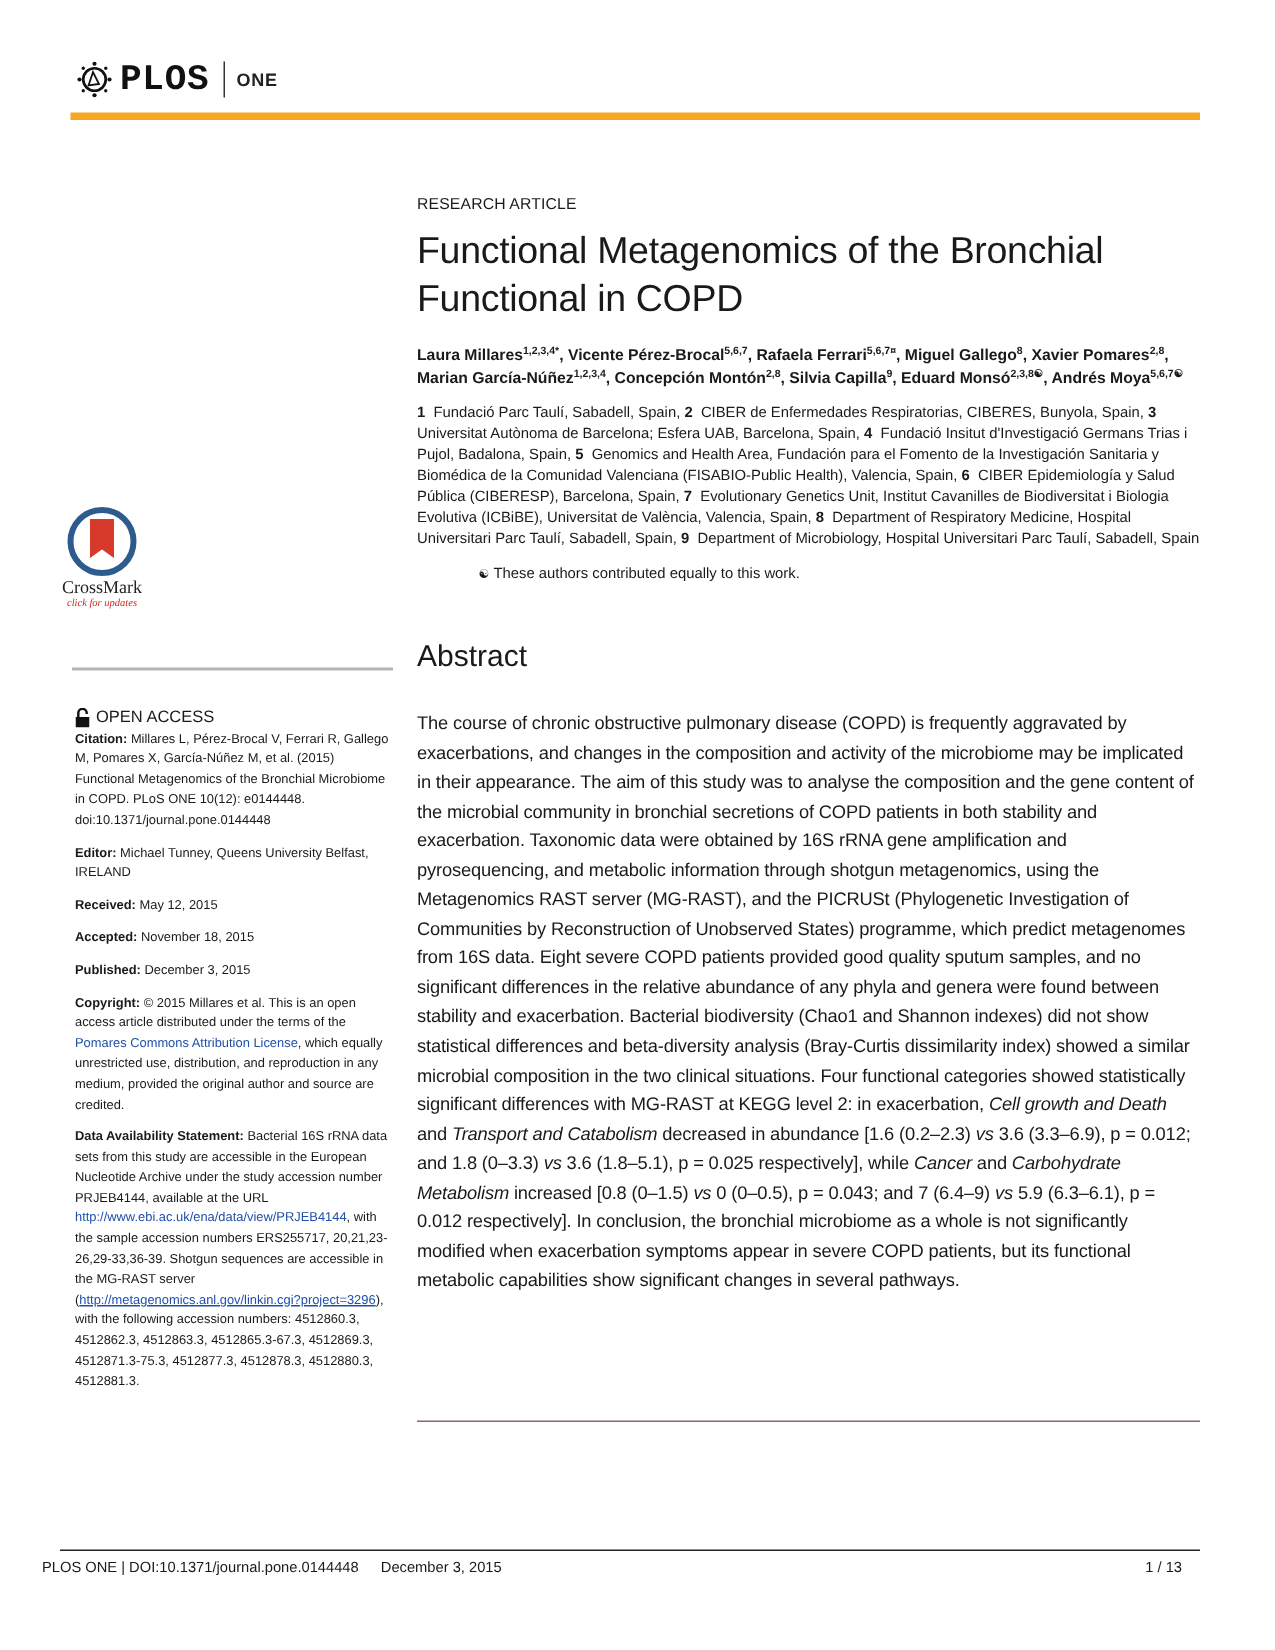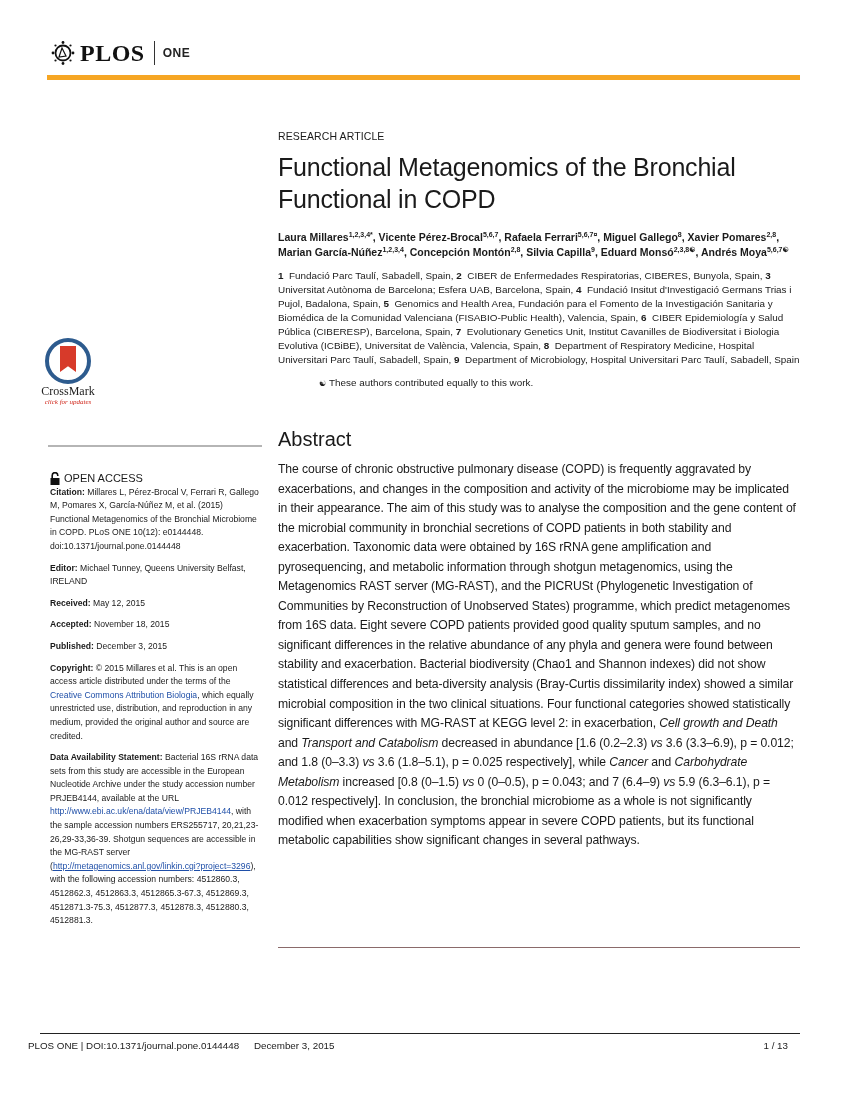--- a/index.html
+++ b/index.html
@@ -2,21 +2,21 @@
 <html><head>
 <meta charset="utf-8">
 <style>
   html, body { margin: 0; padding: 0; background: #ffffff; }
   body { width: 850px; height: 1100px; position: relative; overflow: hidden;
          font-family: "Liberation Sans", sans-serif; color: #1a1a1a; }
 
   
   .header-logo { position: absolute; left: 50px; top: 38px; height: 30px; display: flex; align-items: center; }
   .plos-globe { width: 26px; height: 26px; margin-right: 4px; }
-  .plos-word { font-family: Liberation Serif, serif; font-weight: bold; font-size: 24px; letter-spacing: 0.5px; color: #111; }
+  .plos-word { font-family: Liberation Mono, monospace; font-weight: bold; font-size: 24px; letter-spacing: 0.5px; color: #111; }
   .plos-sep { width: 1px; height: 24px; background: #333; margin: 0 8px 0 9px; }
   .plos-one { font-size: 12px; font-weight: bold; color: #222; letter-spacing: 0.5px; }
   .orange-bar { position: absolute; left: 47px; top: 75px; width: 753px; height: 5px; background: #f6a623; }
 
   
   .crossmark { position: absolute; left: 28px; top: 338px; width: 80px; text-align: center; }
   .crossmark-ring { width: 38px; height: 38px; border-radius: 50%; border: 4px solid #2d5b8e; margin: 0 auto; position: relative; background: #fff; }
   .crossmark-ribbon { position: absolute; left: 11px; top: 4px; width: 16px; height: 26px; background: #d73a2a;
                       clip-path: polygon(0 0, 100% 0, 100% 100%, 50% 78%, 0 100%); }
   .crossmark-label { font-family: "Liberation Serif", serif; font-size: 12px; color: #222; margin-top: 1px; line-height: 13px; }
@@ -35,21 +35,21 @@
   .right-col { position: absolute; left: 278px; top: 130px; width: 522px; }
   .article-type { font-size: 10.5px; color: #1a1a1a; letter-spacing: 0.1px; }
   .title { font-size: 25px; line-height: 32px; font-weight: normal; margin: 9px 0 0 0; color: #1a1a1a; letter-spacing: -0.2px; }
   .authors { margin-top: 15px; font-size: 10.5px; line-height: 14.5px; font-weight: bold; color: #1a1a1a; }
   .authors sup { font-size: 7px; font-weight: bold; vertical-align: 4px; line-height: 0; }
   .affils { margin-top: 10px; font-size: 9.9px; line-height: 14px; color: #1a1a1a; }
   .affils b { font-weight: bold; }
   .notes { margin-top: 9px; font-size: 9.9px; line-height: 14px; margin-left: 41px; }
   .note-sym { display: inline-block; width: 10px; font-size: 8px; }
   .abstract-title { margin-top: 36px; font-size: 20px; line-height: 24px; color: #1a1a1a; }
-  .abstract { margin-top: 9px; font-size: 12.2px; line-height: 19.55px; color: #1a1a1a; letter-spacing: -0.1px; }
+  .abstract { margin-top: 23px; font-size: 12.2px; line-height: 19.55px; color: #1a1a1a; letter-spacing: -0.1px; }
   .abstract i { font-style: italic; }
   .abs-divider { position: absolute; left: 278px; top: 947px; width: 522px; height: 1px; background: #8a6a6a; }
 
   
   .footer-line { position: absolute; left: 40px; top: 1033px; width: 760px; height: 1px; background: #222; }
   .footer { position: absolute; left: 28px; top: 1040px; width: 760px; font-size: 9.8px; color: #1a1a1a; display: flex; justify-content: space-between; }
   .footer .left span { margin-right: 12px; }
 </style>
 </head>
 <body>
@@ -105,21 +105,21 @@
   <p>
     <b>Accepted:</b>
     <span>November 18, 2015</span>
   </p>
   <p>
     <b>Published:</b>
     <span>December 3, 2015</span>
   </p>
   <p>
     <b>Copyright:</b>
-    <span>© 2015 Millares et al. This is an open access article distributed under the terms of the </span><a class="link">Creative Commons Attribution Biologia</a><span>, which equally unrestricted use, distribution, and reproduction in any medium, provided the original author and source are credited.</span>
+    <span>© 2015 Millares et al. This is an open access article distributed under the terms of the </span><a class="link">Pomares Commons Attribution License</a><span>, which equally unrestricted use, distribution, and reproduction in any medium, provided the original author and source are credited.</span>
   </p>
   <p>
     <b>Data Availability Statement:</b>
     <span>Bacterial 16S rRNA data sets from this study are accessible in the European Nucleotide Archive under the study accession number PRJEB4144, available at the URL </span><a class="link">http://www.ebi.ac.uk/ena/data/view/PRJEB4144</a><span>, with the sample accession numbers ERS255717, 20,21,23-26,29-33,36-39. Shotgun sequences are accessible in the MG-RAST server (</span><a class="link-u">http://metagenomics.anl.gov/linkin.cgi?project=3296</a><span>), with the following accession numbers: 4512860.3, 4512862.3, 4512863.3, 4512865.3-67.3, 4512869.3, 4512871.3-75.3, 4512877.3, 4512878.3, 4512880.3, 4512881.3.</span>
   </p>
 </div>
 
 <div class="right-col">
   <div class="article-type">RESEARCH ARTICLE</div>
   <h1 class="title">Functional Metagenomics of the Bronchial Functional in COPD</h1>

